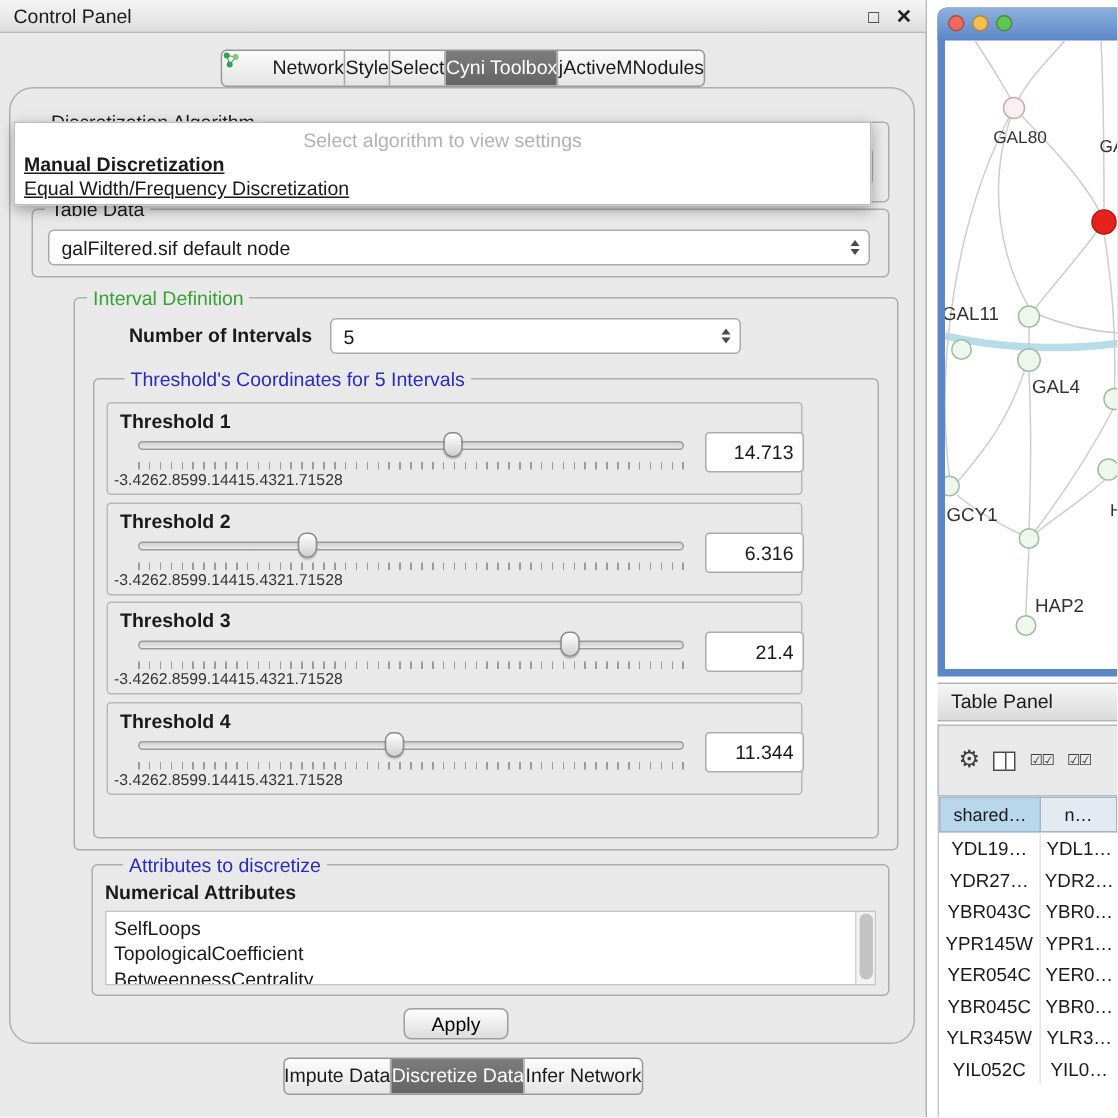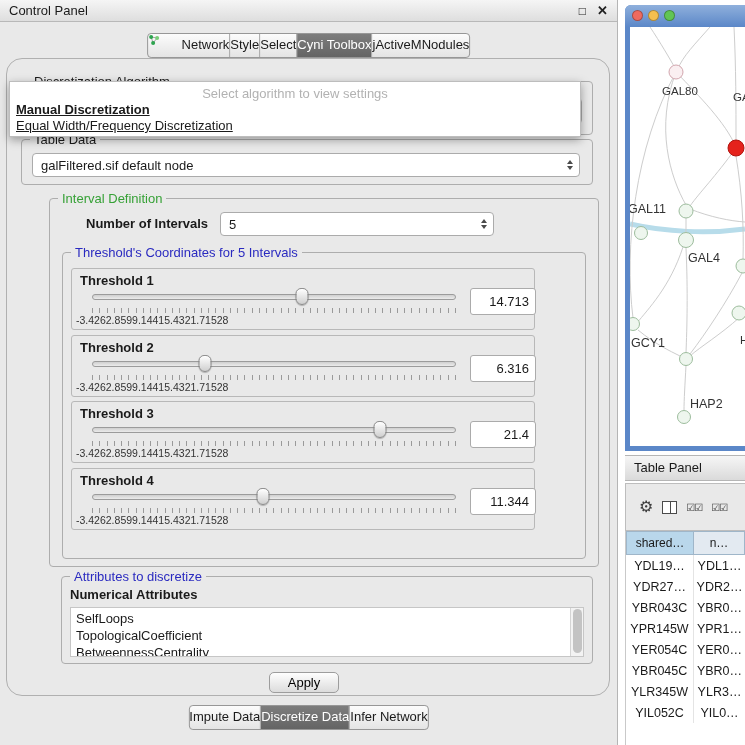--- a/index.html
+++ b/index.html
@@ -16,21 +16,21 @@
   .seg-tabs.top{top:33px;left:50%;transform:translateX(-50%);}
   .seg-tabs.bottom{top:705px;left:50%;transform:translateX(-50%);}
   .seg{padding:0 0;border-left:1px solid #a8a8a8;white-space:nowrap;display:flex;align-items:flex-start;gap:22px;}
   .seg:first-child{border-left:none;}
   .seg.selected{background:linear-gradient(var(--tab-selected-top,#7d7d7d),var(--tab-selected-bg,#646464));color:#fff;}
 
   .content-frame{position:absolute;left:6px;top:58px;width:604px;height:638px;border:1px solid #b0b0b0;border-radius:16px;box-sizing:border-box;}
   .group{position:absolute;border:1px solid #adadad;border-radius:4px;box-sizing:border-box;}
   .group-title{position:absolute;top:-8px;left:8px;background:#e9e9e9;padding:0 4px;line-height:15px;white-space:nowrap;}
   .title-green{color:var(--accent-green,#36a136);}
-  .title-blue{color:var(--accent-blue,#2a2ac0);}
+  .title-blue{color:var(--accent-blue,#2a2ac0);margin-left:12px;}
 
   .combo{background:#fff;border:1px solid #ababab;border-radius:4px;display:flex;align-items:center;padding:0 24px 0 8px;box-sizing:border-box;position:absolute;}
   .stepper{position:absolute;right:6px;top:50%;transform:translateY(-50%);display:flex;flex-direction:column;gap:2px;}
   .tri-up{width:0;height:0;border-left:3.5px solid transparent;border-right:3.5px solid transparent;border-bottom:4.5px solid #4a4a4a;}
   .tri-down{width:0;height:0;border-left:3.5px solid transparent;border-right:3.5px solid transparent;border-top:4.5px solid #4a4a4a;}
 
   .disc-group{left:14px;top:22px;width:572px;height:54px;}
   .disc-combo{left:10px;top:16px;right:10px;height:26px;}
 
   .algo-dropdown{position:absolute;left:2px;top:22px;width:572px;height:56px;background:#fff;border:1px solid #bdbdbd;box-shadow:0 3px 9px rgba(0,0,0,.35);z-index:60;box-sizing:border-box;}

